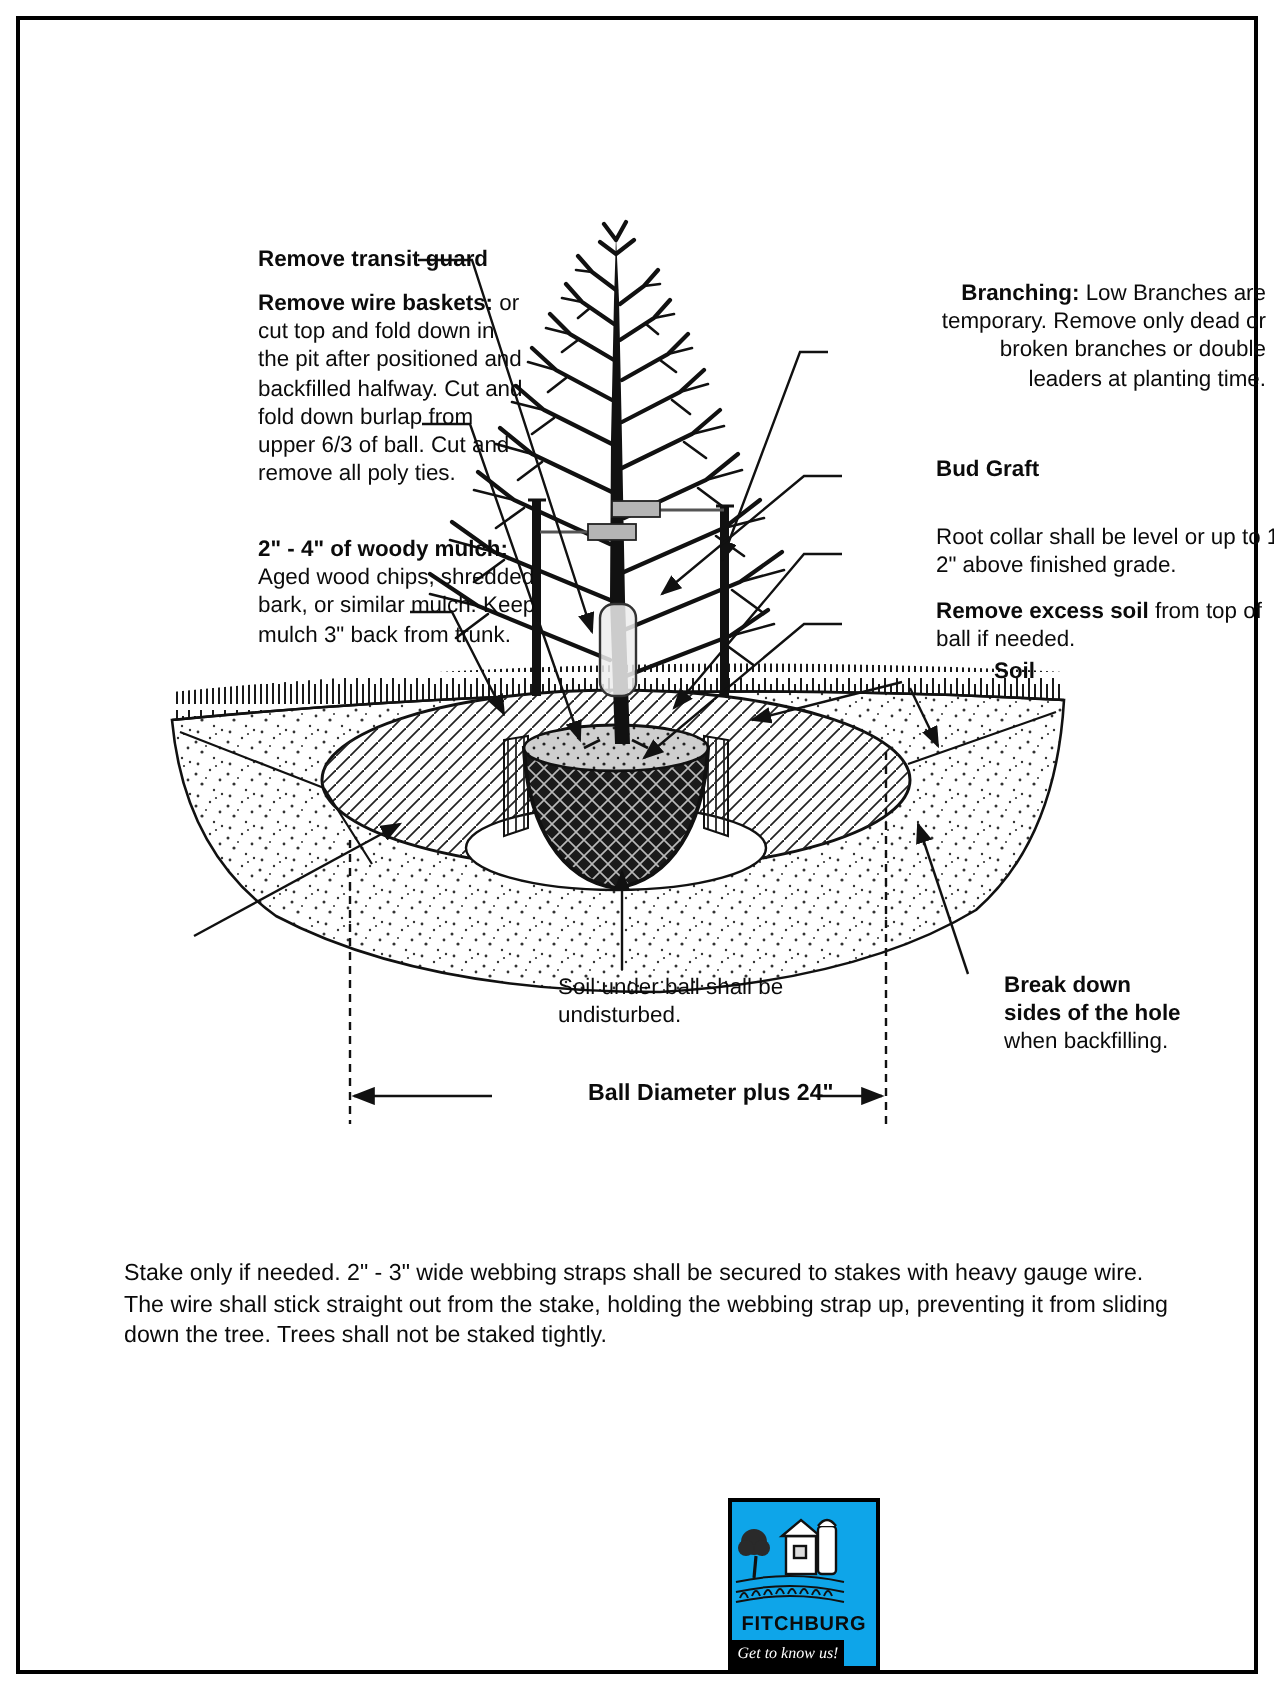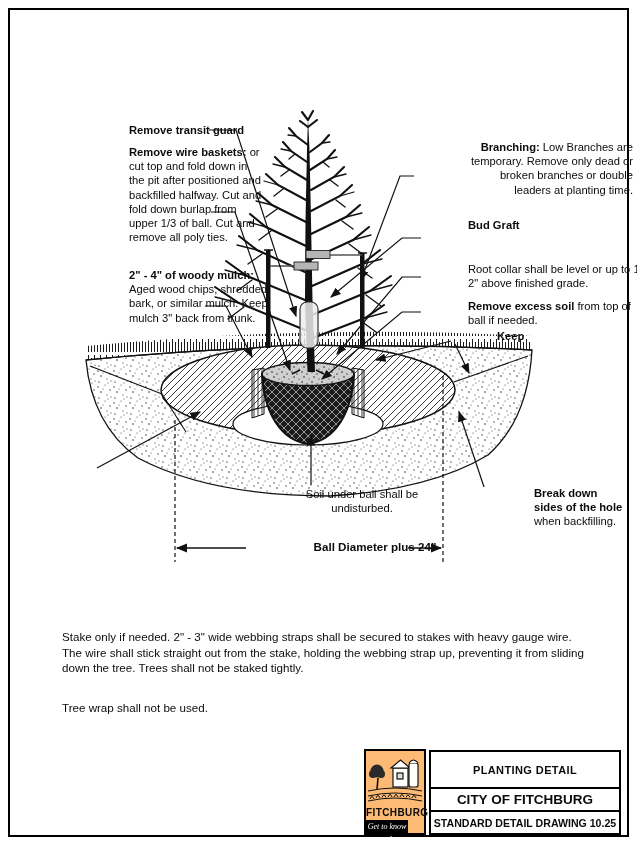--- a/index.html
+++ b/index.html
@@ -2,40 +2,40 @@
 <html><head>
 <meta charset="utf-8">
 <style>
   html,body{margin:0;padding:0;background:#fff;}
   .page{position:relative;width:637px;height:843px;background:#fff;overflow:hidden;
         font-family:"Liberation Sans",sans-serif;color:#0b0b0b;}
   .frame{position:absolute;left:8px;top:8px;width:617px;height:825px;border:2px solid #000;}
   svg.art{position:absolute;left:0;top:0;}
   .lbl{position:absolute;font-size:11.2px;line-height:14.2px;padding-left:44px;}
   .lbl .b{font-weight:bold;}
-  .ctr{text-align:center;}
+  .ctr{text-align:left;}
   .note{position:absolute;font-size:11.6px;line-height:15.6px;}
   
   .l-transit{left:85px;top:123px;width:150px;}
   .l-baskets{left:85px;top:145px;width:134px;}
   .l-mulch{left:85px;top:268px;width:146px;}
   .l-branching{left:417px;top:140px;width:172px;text-align:right;}
-  .l-budgraft{left:424px;top:218px;width:100px;}
+  .l-budgraft{left:424px;top:228px;width:100px;}
   .l-collar{left:424px;top:262px;width:184px;}
   .l-excess{left:424px;top:299px;width:172px;}
   .l-grade{left:453px;top:329px;width:60px;}
   .l-backfill{left:38px;top:471px;width:114px;}
   .l-soilball{left:235px;top:487px;width:166px;}
   .l-balldiam{left:250px;top:540px;width:162px;font-weight:bold;font-size:11.6px;}
-  .l-breakdown{left:490px;top:486px;width:94px;}
+  .l-breakdown{left:458px;top:486px;width:94px;}
   .n-staking{left:62px;top:629px;width:527px;}
   .n-treewrap{left:62px;top:700px;width:400px;}
   
-  .logo-box{position:absolute;left:364px;top:749px;width:62px;height:86px;border:2px solid #000;
-            box-sizing:border-box;background:#fdba74;}
+  .logo-box{position:absolute;left:364px;top:749px;width:76px;height:86px;border:2px solid #000;
+            box-sizing:border-box;background:#0ea5e9;}
   .logo-name{position:absolute;left:0;right:0;top:56px;text-align:center;font-size:10px;
              letter-spacing:.4px;font-weight:bold;}
   .logo-banner{position:absolute;left:0;right:16px;bottom:0;height:13px;background:#000;color:#fff;
                font-style:italic;font-size:8px;line-height:13px;text-align:center;
                font-family:"Liberation Serif",serif;}
   .tb{position:absolute;left:429px;top:750px;width:192px;height:85px;border:2px solid #000;
       box-sizing:border-box;display:flex;flex-direction:column;}
   .tb-row{display:flex;align-items:center;justify-content:center;box-sizing:border-box;}
   .tb-r1{flex:0 0 37px;border-bottom:2px solid #000;font-size:11px;font-weight:600;letter-spacing:.4px;}
   .tb-r2{flex:0 0 23px;border-bottom:2px solid #000;font-size:13.5px;font-weight:bold;}
@@ -165,43 +165,42 @@
 
     <g stroke="#111" fill="none">
       <path d="M175,420 L175,562 M443,376 L443,562" stroke-width="1.2" stroke-dasharray="4 3"></path>
       <path d="M246,548 L177,548" stroke-width="1.3" marker-end="url(#arr)"></path>
       <path d="M408,548 L441,548" stroke-width="1.3" marker-end="url(#arr)"></path>
     </g>
   </svg>
 
   <div class="lbl l-transit"><span class="b">Remove transit guard</span><span></span></div>
 
-  <div class="lbl l-baskets"><span class="b">Remove wire baskets:</span> <span>or cut top and fold down in the pit after positioned and backfilled halfway. Cut and fold down burlap from upper 1/3 of ball. Cut and remove all poly ties.</span></div>
+  <div class="lbl l-baskets"><span class="b">Remove wire baskets:</span> <span>or cut top and fold down in the pit after positioned and backfilled halfway. Cut and fold down burlap from upper 6/3 of ball. Cut and remove all poly ties.</span></div>
 
   <div class="lbl l-mulch"><span class="b">2" - 4" of woody mulch:</span> <span>Aged wood chips, shredded bark, or similar mulch. Keep mulch 3" back from trunk.</span></div>
 
   <div class="lbl l-branching"><span class="b">Branching:</span> <span>Low Branches are temporary. Remove only dead or broken branches or double leaders at planting time.</span></div>
 
   <div class="lbl l-budgraft"><span class="b">Bud Graft</span></div>
 
   <div class="lbl l-collar"><span>Root collar shall be level or up to 1" - 2" above finished grade.</span></div>
 
   <div class="lbl l-excess"><span class="b">Remove excess soil</span> <span>from top of ball if needed.</span></div>
 
-  <div class="lbl l-grade"><span class="b">Keep</span></div>
+  <div class="lbl l-grade"><span class="b">Soil</span></div>
 
 
   <div class="lbl l-soilball ctr"><span>Soil under ball shall be undisturbed.</span></div>
 
   <div class="lbl l-balldiam ctr"><span>Ball Diameter plus 24"</span></div>
 
   <div class="lbl l-breakdown"><span class="b">Break down sides of the hole</span> <span>when backfilling.</span></div>
 
   <div class="note n-staking">Stake only if needed.  2" - 3" wide webbing straps shall be secured to stakes with heavy gauge wire.  The wire shall stick straight out from the stake, holding the webbing strap up, preventing it from sliding down the tree.  Trees shall not be staked tightly.</div>
-  <div class="note n-treewrap">Tree wrap shall not be used.</div>
 
   <div class="logo-box">
     <svg width="58" height="54" viewBox="0 0 58 54">
 
       <path d="M11,38 L12,27" stroke="#111" stroke-width="1.6" fill="none"></path>
       <circle cx="11" cy="20" r="6.5" fill="#2a2a2a"></circle>
       <circle cx="7" cy="23" r="4" fill="#2a2a2a"></circle>
       <circle cx="15" cy="23" r="4" fill="#2a2a2a"></circle>
 
       <g stroke="#111" stroke-width="1.2" fill="#fff">
@@ -216,18 +215,13 @@
         <path d="M2,40 Q29,34 56,40"></path>
         <path d="M2,45 Q29,39 56,45"></path>
         <path d="M2,50 Q29,44 56,50"></path>
         <path d="M4,48 q2,-5 4,0 M10,47 q2,-5 4,0 M16,46.5 q2,-5 4,0 M22,46 q2,-5 4,0 M28,46 q2,-5 4,0 M34,46 q2,-5 4,0 M40,46.5 q2,-5 4,0 M46,47 q2,-5 4,0"></path>
       </g>
     </svg>
     <div class="logo-name">FITCHBURG</div>
     <div class="logo-banner">Get to know us!</div>
   </div>
 
-  <div class="tb">
-    <div class="tb-row tb-r1">PLANTING DETAIL</div>
-    <div class="tb-row tb-r2">CITY OF FITCHBURG</div>
-    <div class="tb-row tb-r3">STANDARD DETAIL DRAWING 10.25</div>
-  </div>
 </div>
 
 </body></html>

